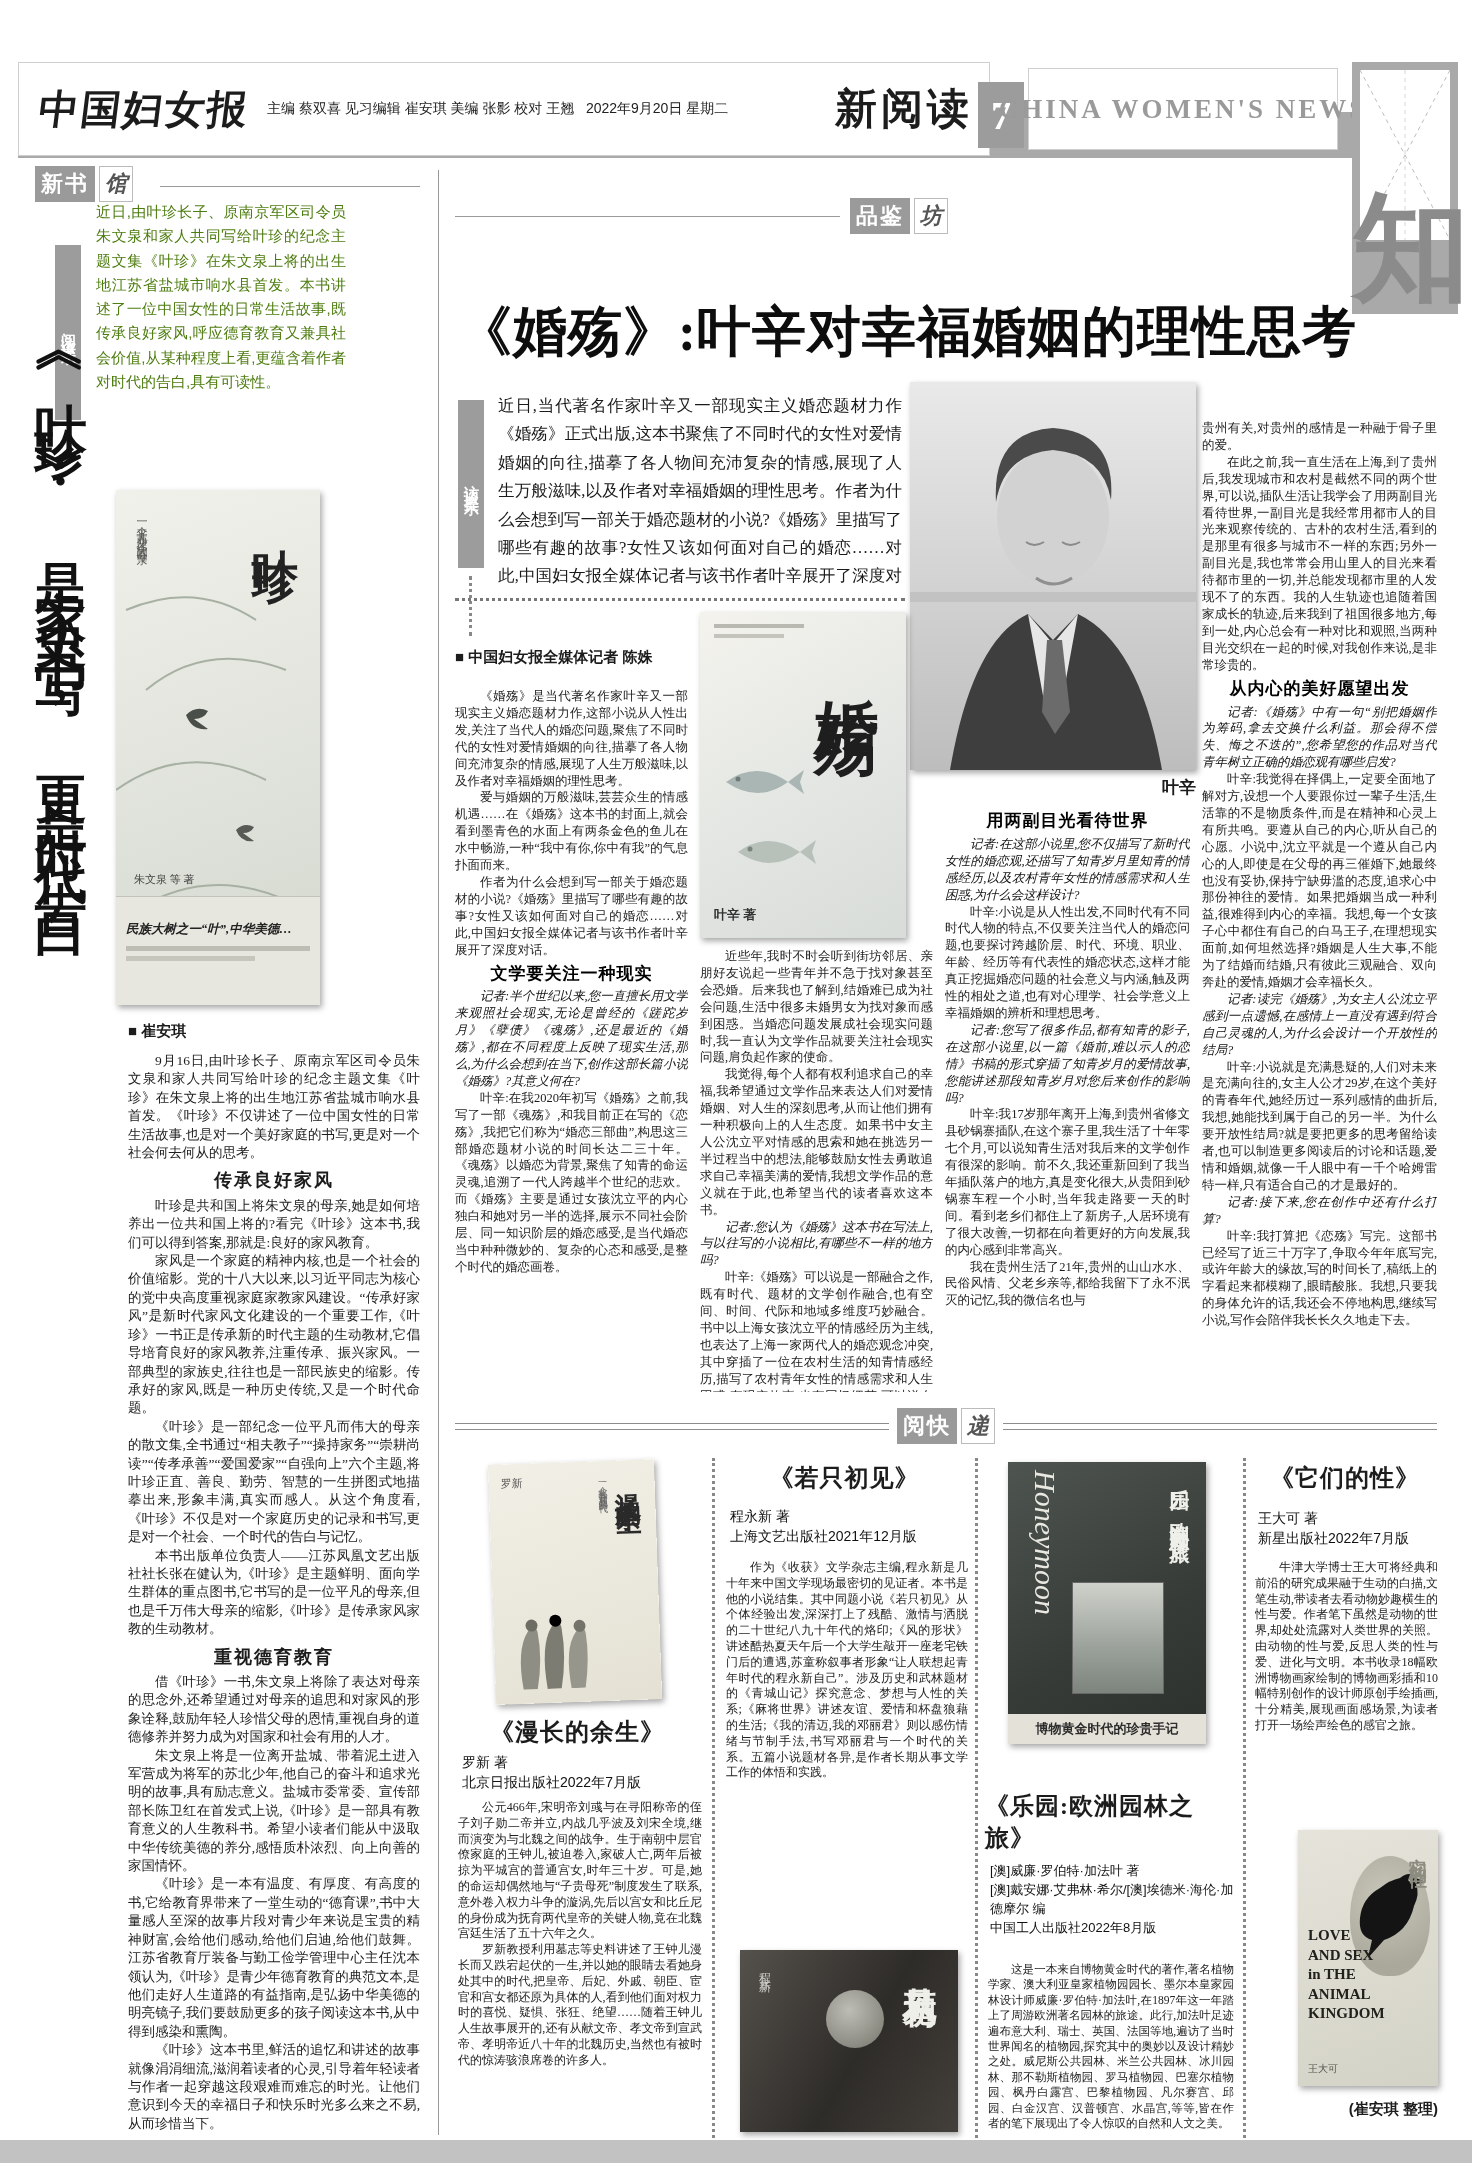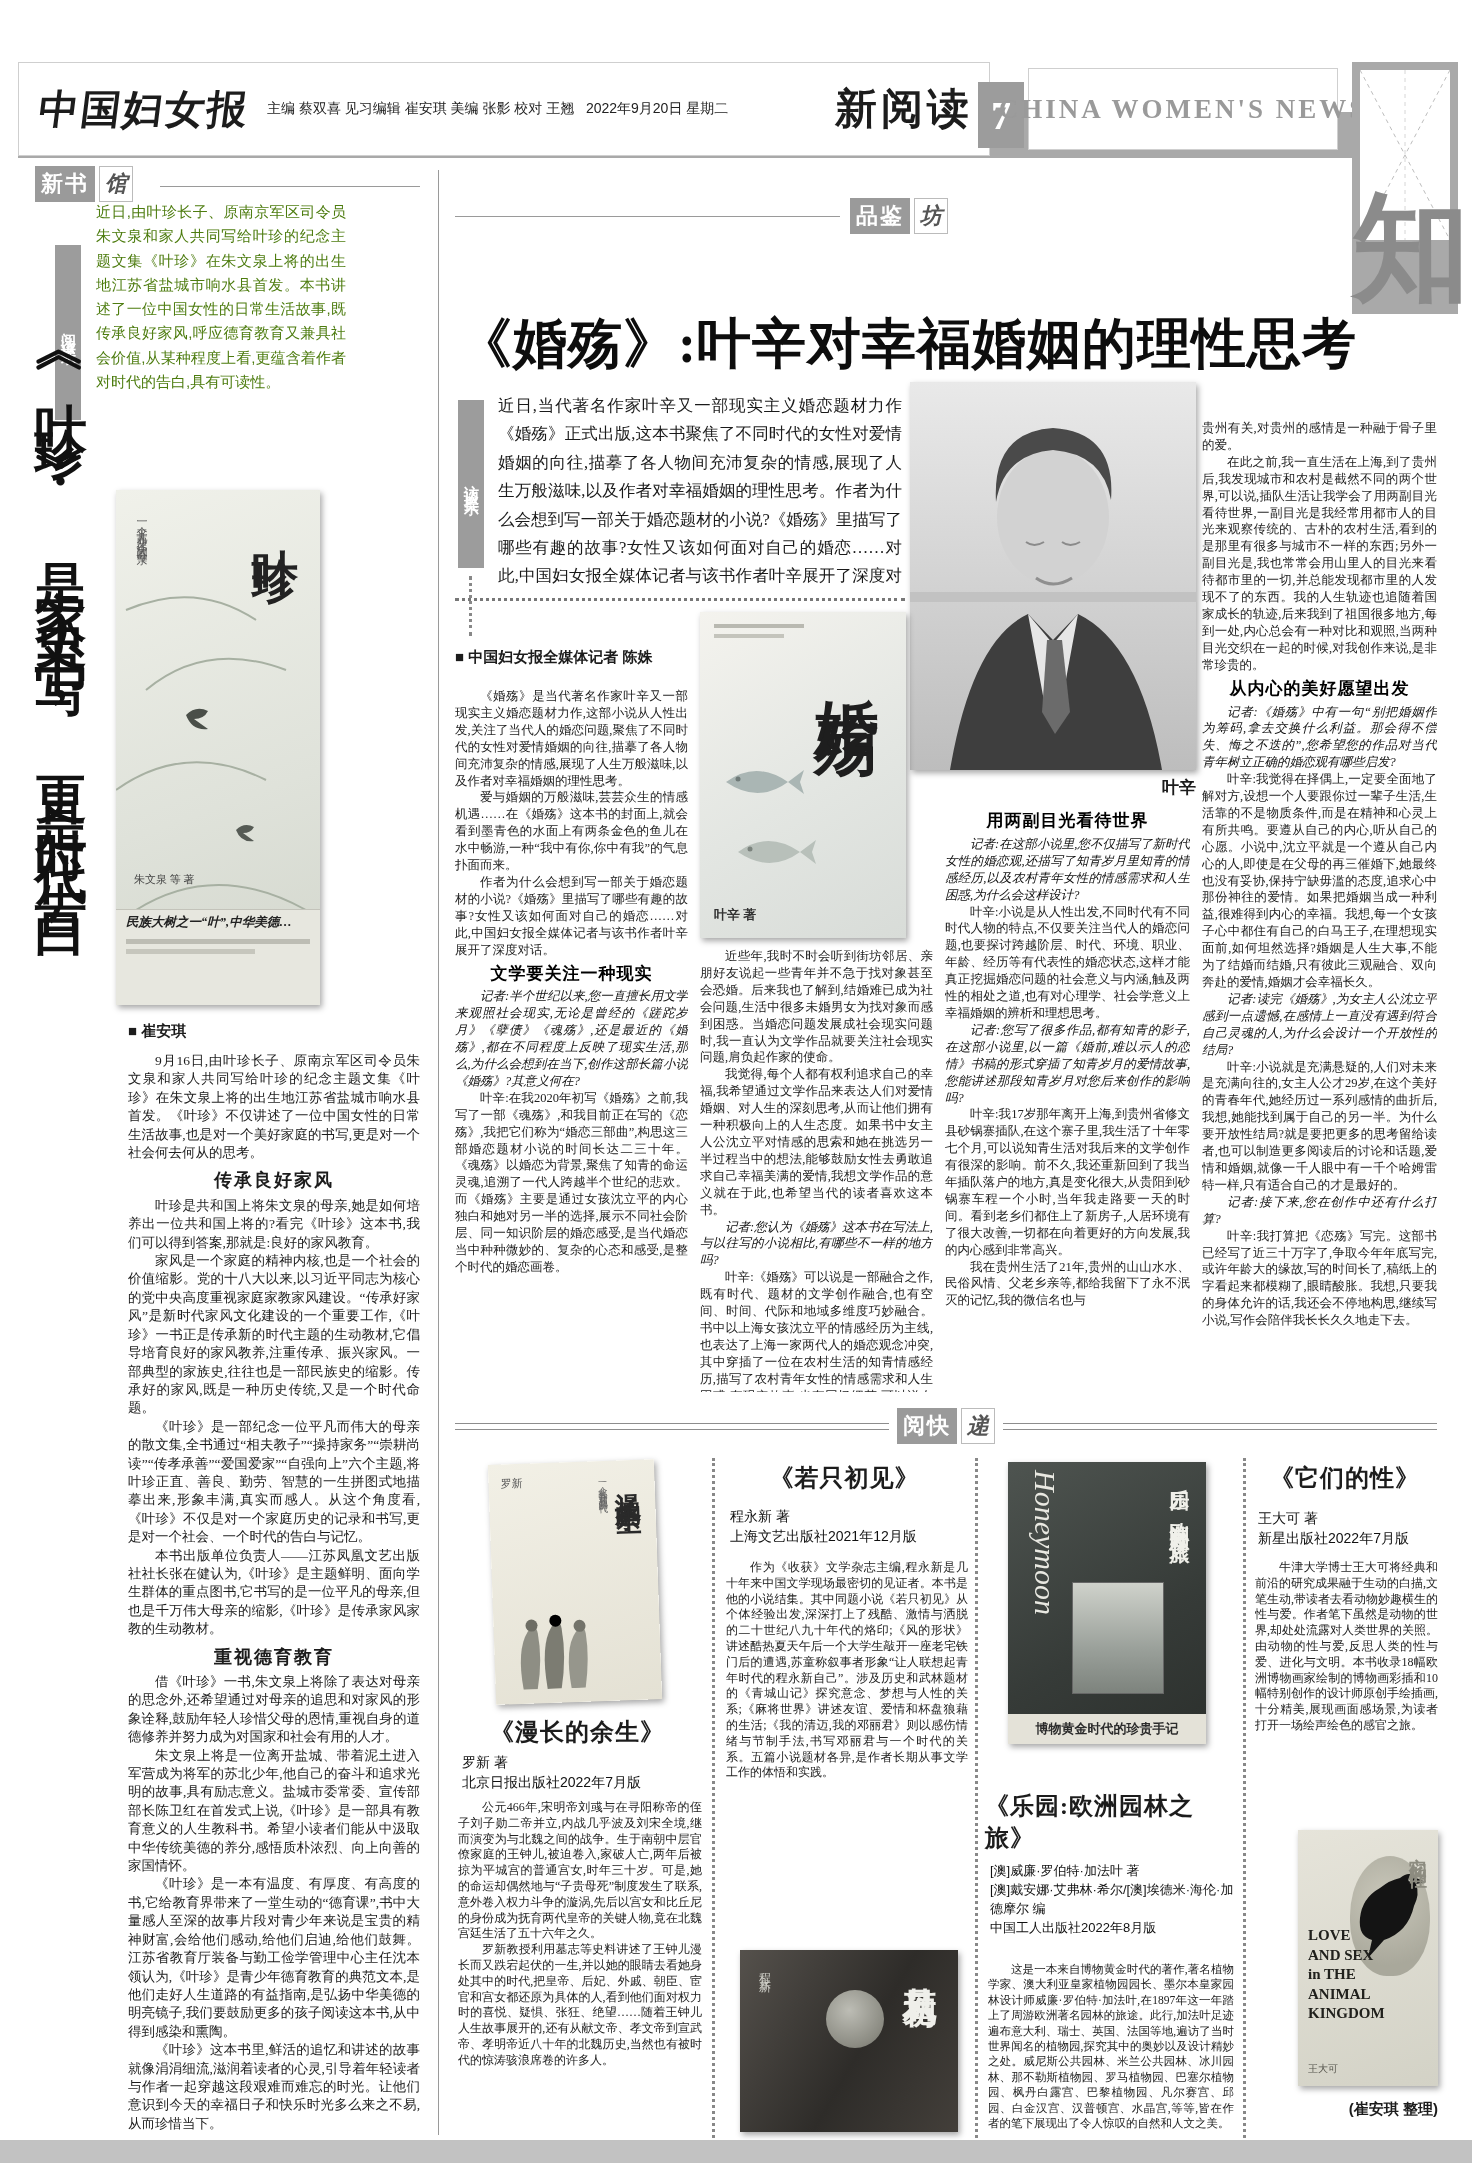--- a/index.html
+++ b/index.html
@@ -26,21 +26,21 @@
   .badge .dark{background:#9a9a9a;color:#fff;font-weight:900;padding:3px 6px;font-size:22px;letter-spacing:2px;}
   .badge .lite{border:1px solid #bbb;color:#555;font-weight:700;padding:2px 5px;font-size:22px;font-style:italic;}
   .vbadge{background:#9c9c9c;color:#fff;writing-mode:vertical-rl;text-orientation:upright;
           font-size:15px;font-weight:700;letter-spacing:6px;display:flex;align-items:center;justify-content:center;}
   .dots-v{border-left:3px dotted #888;}
   .rule-h{background:#9a9a9a;height:1px;}
   .dline{height:5px;border-top:1px solid #8d8d8d;border-bottom:1px solid #8d8d8d;flex:1;}
   
   .vtitle{writing-mode:vertical-rl;text-orientation:upright;font-weight:900;font-size:52px;
           letter-spacing:26px;line-height:1.1;color:#111;}
-  .headline{font-size:54px;font-weight:900;letter-spacing:1px;white-space:nowrap;color:#0d0d0d;margin-top:12px;}
+  .headline{font-size:54px;font-weight:900;letter-spacing:1px;white-space:nowrap;color:#0d0d0d;}
   .intro{font-size:15px;line-height:1.62;text-align:justify;color:#4d7c0f;}
   .intro-k{font-size:16.5px;line-height:1.72;text-align:justify;color:#1a1a1a;}
   .byline{font-weight:700;font-size:15px;font-family:"Liberation Sans","DejaVu Sans",sans-serif;}
   .col{text-align:justify;overflow:hidden;font-size:12.5px;line-height:16.9px;color:#1d1d1d;}
   .col p{margin:0;text-indent:2em;}
   .col p.q{font-style:italic;color:#111;}
   .col h4{margin:7px 0 6px 0;text-align:center;text-indent:0;font-size:17px;letter-spacing:1px;
           font-family:"Liberation Sans","DejaVu Sans",sans-serif;color:#000;}
   .leftbody{font-size:13.5px;line-height:18.4px;}
   .leftbody p{margin:0;text-indent:2em;}
@@ -98,21 +98,21 @@
 
   <div class="abs cover" style="left:116px;top:490px;width:204px;height:515px;background:linear-gradient(160deg,#f0f1ea,#dfe2da 60%,#d2d6cc);">
     <svg width="204" height="515" viewBox="0 0 204 515" style="position:absolute;left:0;top:0;">
       <path d="M10,120 Q80,90 140,130 M30,200 Q90,150 170,180 M0,300 Q70,250 150,290 M20,420 Q100,370 190,420" stroke="#a7b0a2" stroke-width="2" fill="none"></path>
       <path d="M70,225 q10,-10 22,-4 q-4,8 -14,8 l14,10 q-16,2 -22,-14 Z" fill="#4a4f49"></path>
       <path d="M120,340 q8,-8 18,-3 q-3,6 -11,6 l11,8 q-13,2 -18,-11 Z" fill="#565b55"></path>
     </svg>
     <div class="abs vt" style="right:14px;top:22px;font-size:46px;font-weight:900;color:#222;letter-spacing:10px;">叶珍</div>
     <div class="abs vt" style="left:18px;top:25px;font-size:11px;color:#555;letter-spacing:3px;">一个平凡而又伟大的母亲</div>
     <div class="abs" style="left:18px;bottom:118px;font-size:11px;color:#444;">朱文泉 等 著</div>
-    <div class="abs" style="left:0;right:0;bottom:0;height:96px;background:#e7e7df;border-top:1px solid #c3c3ba;padding:4px 10px;box-sizing:border-box;">
+    <div class="abs" style="left:0;right:0;bottom:0;height:109px;background:#e7e7df;border-top:1px solid #c3c3ba;padding:24px 10px;box-sizing:border-box;">
       <div style="font-size:12.5px;font-weight:700;font-style:italic;color:#222;">民族大树之一“叶”,中华美德…</div>
       <div style="margin-top:8px;height:5px;background:#bdbdb4;"></div>
       <div style="margin-top:5px;height:5px;width:70%;background:#c6c6bd;"></div>
     </div>
   </div>
 
   <div class="abs byline" style="left:128px;top:1022px;">■ 崔安琪</div>
 
   <div class="abs leftbody" style="left:128px;top:1052px;width:292px;height:1082px;text-align:justify;overflow:hidden;">
     <p>9月16日,由叶珍长子、原南京军区司令员朱文泉和家人共同写给叶珍的纪念主题文集《叶珍》在朱文泉上将的出生地江苏省盐城市响水县首发。《叶珍》不仅讲述了一位中国女性的日常生活故事,也是对一个美好家庭的书写,更是对一个社会何去何从的思考。</p>

